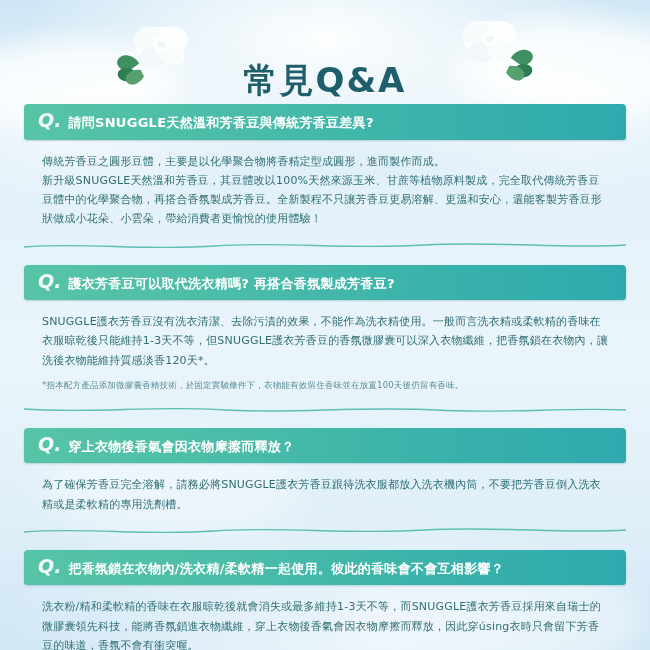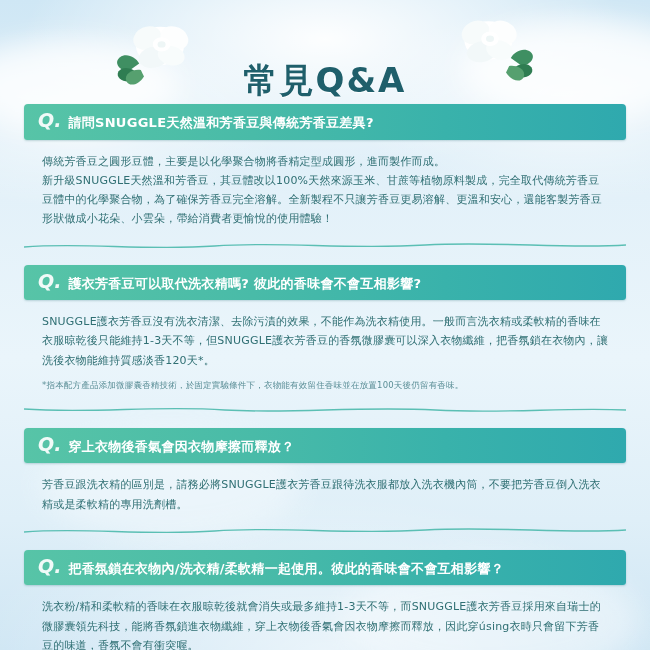--- a/index.html
+++ b/index.html
@@ -176,48 +176,48 @@
 
   <div class="qa-list">
 
     <div class="qa-block">
       <div class="qa-question">
         <span class="q-mark">Q.</span>
         <span class="q-text">請問SNUGGLE天然溫和芳香豆與傳統芳香豆差異?</span>
       </div>
       <div class="qa-answer">
         <p>傳統芳香豆之圓形豆體，主要是以化學聚合物將香精定型成圓形，進而製作而成。</p>
-        <p>新升級SNUGGLE天然溫和芳香豆，其豆體改以100%天然來源玉米、甘蔗等植物原料製成，完全取代傳統芳香豆豆體中的化學聚合物，為了確保芳香豆完全溶解。全新製程不只讓芳香豆更易溶解、更溫和安心，還能客製芳香豆形狀做成小花朵、小雲朵，帶給消費者更愉悅的使用體驗！</p>
+        <p>新升級SNUGGLE天然溫和芳香豆，其豆體改以100%天然來源玉米、甘蔗等植物原料製成，完全取代傳統芳香豆豆體中的化學聚合物，再搭合香氛製成芳香豆。全新製程不只讓芳香豆更易溶解、更溫和安心，還能客製芳香豆形狀做成小花朵、小雲朵，帶給消費者更愉悅的使用體驗！</p>
       </div>
       <svg class="wave" viewBox="0 0 600 10" preserveAspectRatio="none">
         <path d="M0,6 C60,1 120,10 190,5 C260,0 320,9 400,4 C470,0 540,8 600,4" stroke="#5bbfb4" stroke-width="1.4" fill="none"></path>
       </svg>
     </div>
 
     <div class="qa-block">
       <div class="qa-question">
         <span class="q-mark">Q.</span>
-        <span class="q-text">護衣芳香豆可以取代洗衣精嗎? 彼此的香味會不會互相影響?</span>
+        <span class="q-text">護衣芳香豆可以取代洗衣精嗎? 再搭合香氛製成芳香豆?</span>
       </div>
       <div class="qa-answer">
         <p>SNUGGLE護衣芳香豆沒有洗衣清潔、去除污漬的效果，不能作為洗衣精使用。一般而言洗衣精或柔軟精的香味在衣服晾乾後只能維持1-3天不等，但SNUGGLE護衣芳香豆的香氛微膠囊可以深入衣物纖維，把香氛鎖在衣物內，讓洗後衣物能維持質感淡香120天*。</p>
         <div class="footnote">*指本配方產品添加微膠囊香精技術，於固定實驗條件下，衣物能有效留住香味並在放置100天後仍留有香味。</div>
       </div>
       <svg class="wave" viewBox="0 0 600 10" preserveAspectRatio="none">
         <path d="M0,5 C70,10 130,1 200,6 C270,10 330,2 410,6 C480,10 540,3 600,6" stroke="#5bbfb4" stroke-width="1.4" fill="none"></path>
       </svg>
     </div>
 
     <div class="qa-block">
       <div class="qa-question">
         <span class="q-mark">Q.</span>
         <span class="q-text">穿上衣物後香氣會因衣物摩擦而釋放？</span>
       </div>
       <div class="qa-answer">
-        <p>芳香豆跟洗衣精的區別是，請務必將SNUGGLE護衣芳香豆跟待洗衣服都放入洗衣機內筒，不要把芳香豆倒入洗衣精或是柔軟精的專用洗劑槽。</p>
+        <p>為了確保芳香豆完全溶解，請務必將SNUGGLE護衣芳香豆跟待洗衣服都放入洗衣機內筒，不要把芳香豆倒入洗衣精或是柔軟精的專用洗劑槽。</p>
       </div>
       <svg class="wave" viewBox="0 0 600 10" preserveAspectRatio="none">
         <path d="M0,6 C60,1 120,10 190,5 C260,0 320,9 400,4 C470,0 540,8 600,4" stroke="#5bbfb4" stroke-width="1.4" fill="none"></path>
       </svg>
     </div>
 
     <div class="qa-block">
       <div class="qa-question">
         <span class="q-mark">Q.</span>
         <span class="q-text">把香氛鎖在衣物內/洗衣精/柔軟精一起使用。彼此的香味會不會互相影響？</span>

